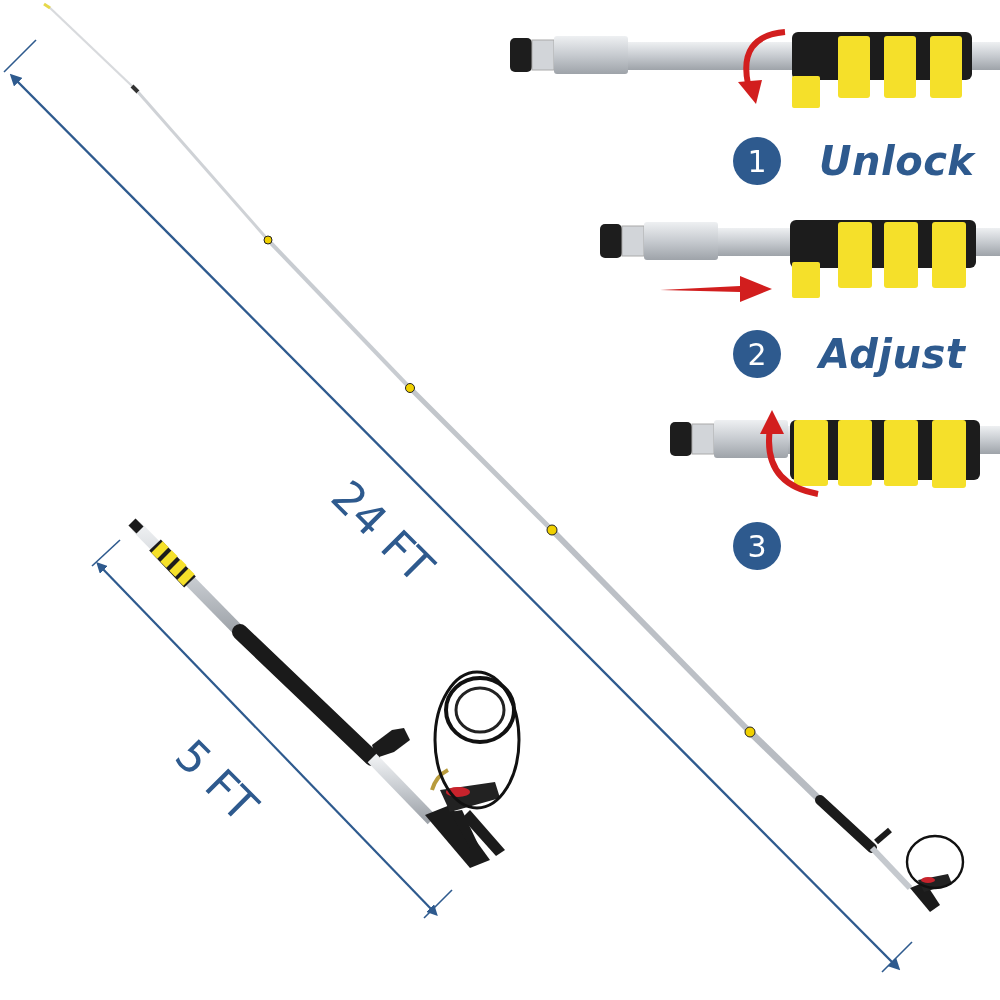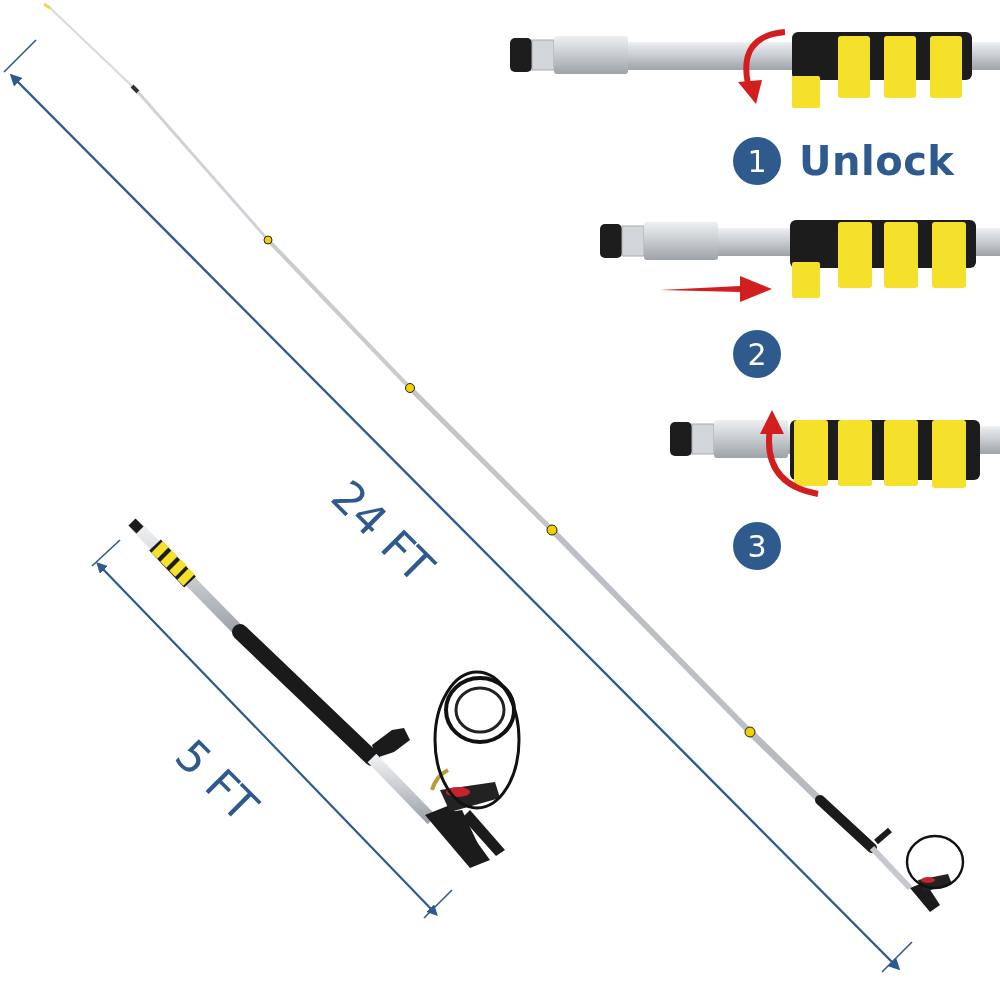--- a/index.html
+++ b/index.html
@@ -3,22 +3,22 @@
 <meta charset="utf-8">
 <style>
   html, body { margin: 0; padding: 0; background: #ffffff; }
   body { width: 1000px; height: 1000px; position: relative; overflow: hidden;
          font-family: "Liberation Sans", sans-serif; }
   .canvas { position: absolute; left: 0; top: 0; width: 1000px; height: 1000px; }
   .step-row { position: absolute; display: flex; align-items: center; }
   .step-num { width: 48px; height: 48px; border-radius: 50%; background: #2e5a8e;
               color: #ffffff; display: flex; align-items: center; justify-content: center;
               font-family: "DejaVu Sans", sans-serif; font-size: 30px; font-weight: normal; }
-  .step-label { margin-left: 18px; color: #2e5a8e; font-family: "DejaVu Sans", sans-serif;
-                font-weight: bold; font-size: 40px; letter-spacing: 0.5px; }
+  .step-label { margin-left: 38px; color: #2e5a8e; font-family: "DejaVu Sans", sans-serif;
+                font-weight: bold; font-size: 40px; letter-spacing: 0.5px; font-style: italic; }
   .dim-text { position: absolute; color: #2e5a8e; font-family: "DejaVu Sans", sans-serif;
               font-size: 44px; font-weight: normal; white-space: nowrap; transform-origin: center; }
 </style>
 </head>
 <body>
 
 <svg class="canvas" viewBox="0 0 1000 1000" xmlns="http://www.w3.org/2000/svg">
   <defs>
     <marker id="arrowBlue" viewBox="0 0 10 10" refX="5" refY="5" markerWidth="5" markerHeight="5" orient="auto-start-reverse">
       <path d="M0,0 L10,5 L0,10 z" fill="#2e5a8e"></path>
@@ -143,19 +143,20 @@
     <path d="M760,434 L772,410 L784,434 z" fill="#d21e1e"></path>
   </g>
 </svg>
 
 <div class="step-row" style="left:733px; top:137px;">
   <div class="step-num">1</div>
   <div class="step-label">Unlock</div>
 </div>
 <div class="step-row" style="left:733px; top:330px;">
   <div class="step-num">2</div>
+  <div class="step-label">Adjust</div>
 </div>
 <div class="step-row" style="left:733px; top:522px;">
   <div class="step-num">3</div>
 </div>
 
 <div class="dim-text" style="left:322px; top:506px; transform: rotate(45deg);">24 FT</div>
 <div class="dim-text" style="left:170px; top:755px; transform: rotate(45deg);">5 FT</div>
 
 </body></html>

